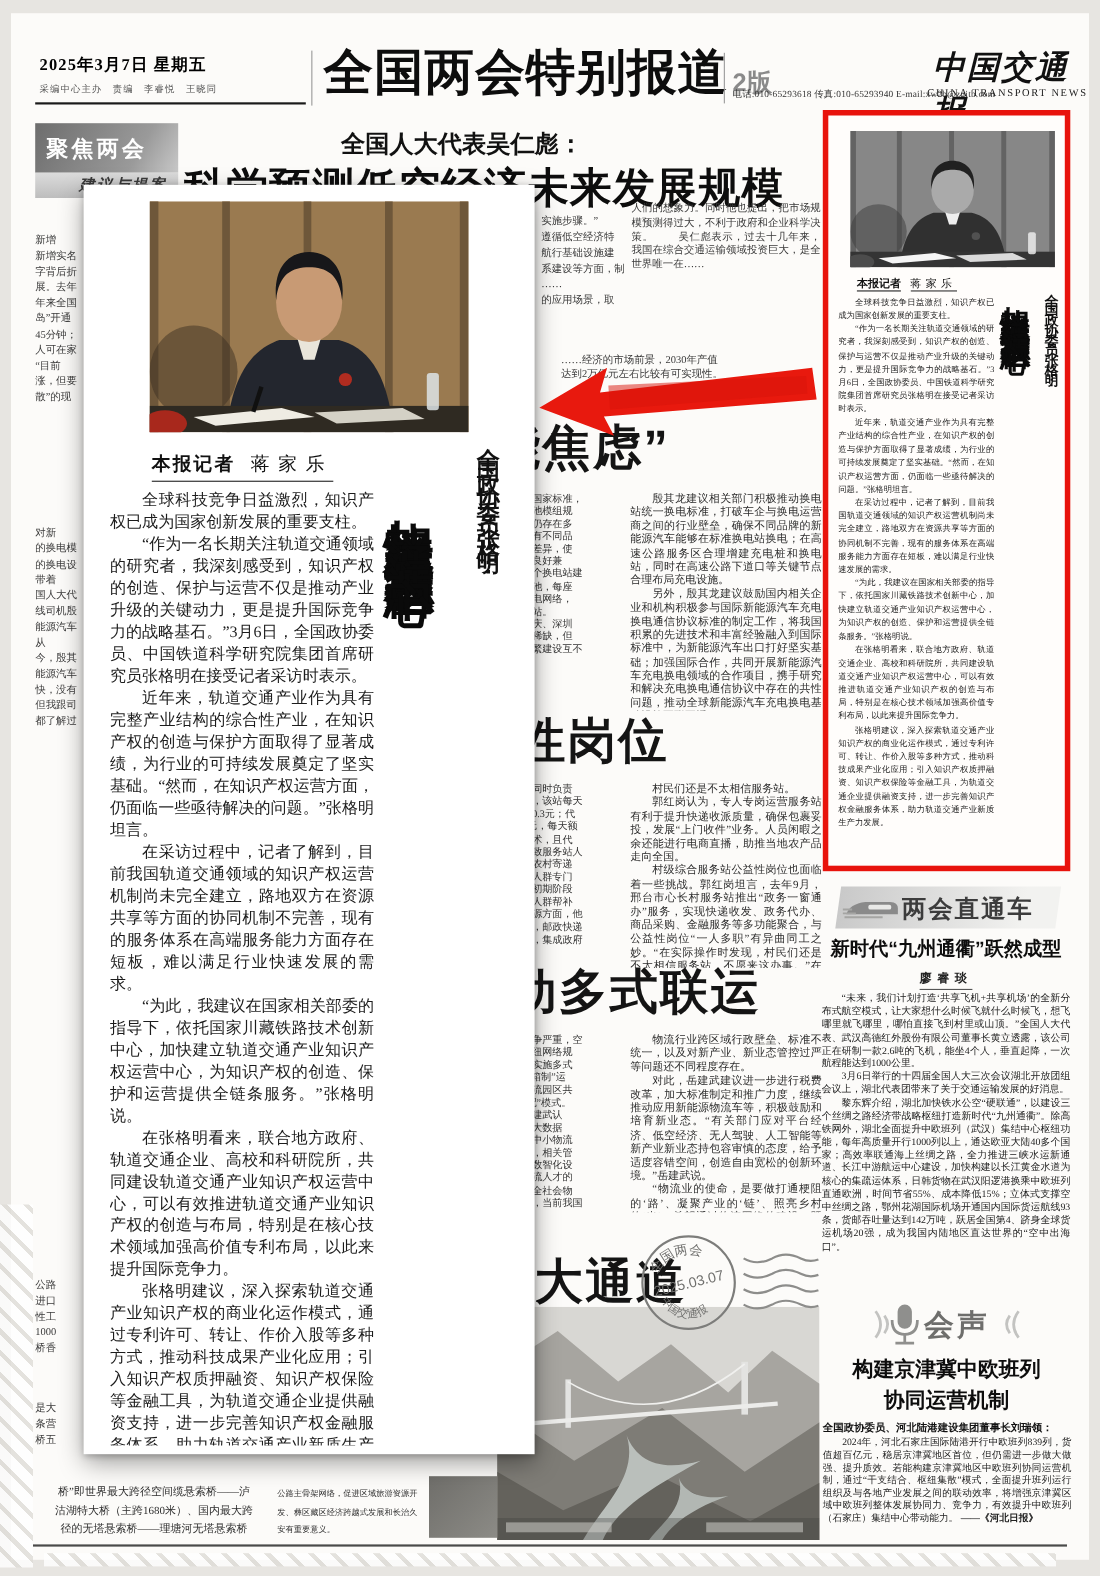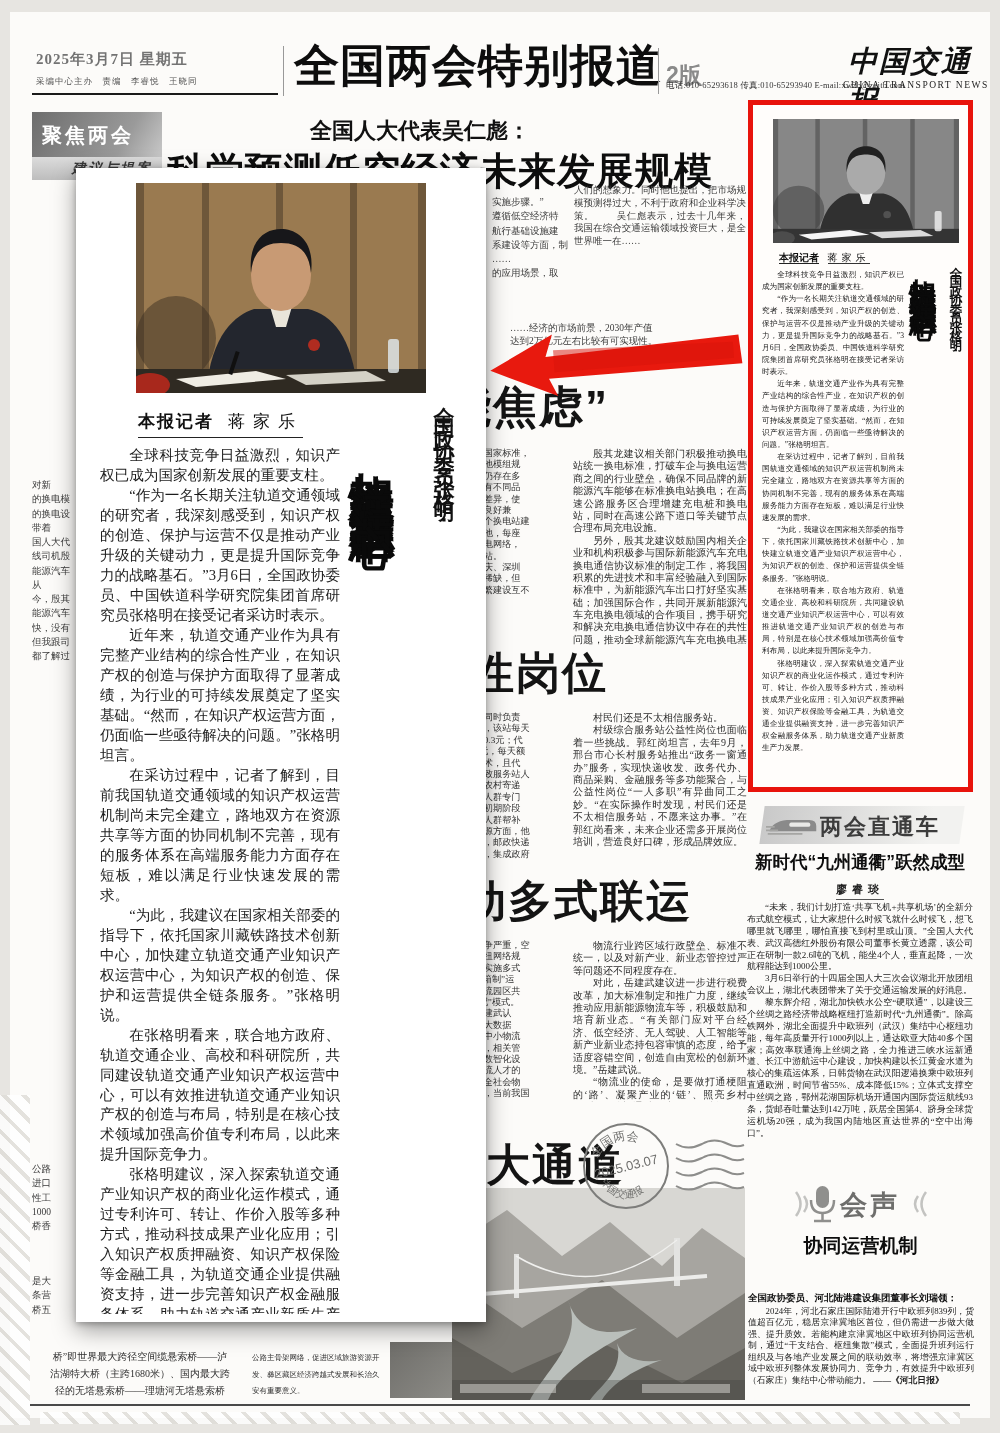--- a/index.html
+++ b/index.html
@@ -7,21 +7,21 @@
   body { font-family:"Liberation Serif","DejaVu Serif",serif; background:#e7e5e1; }
   #page { position:relative; width:1000px; height:1433px; overflow:hidden; background:#e7e5e1; }
   .paper { position:absolute; left:10px; top:12px; width:980px; height:1406px; background:#fcfbf9; }
   .abs { position:absolute; }
   .sans { font-family:"Liberation Sans","DejaVu Sans",sans-serif; }
   .pre { white-space:pre-line; }
   .just { text-align:justify; }
   .clip { overflow:hidden; }
 
   
-  .hdr-date { font-size:15px; font-weight:bold; color:#737373; letter-spacing:1px; }
+  .hdr-date { font-size:15px; font-weight:bold; color:#000000; letter-spacing:1px; }
   .hdr-editors { font-size:8.5px; color:#555; letter-spacing:1px; }
   .hdr-rule { background:#1a1a1a; height:2px; }
   .hdr-vline { width:1px; background:#999; }
   .hdr-title { font-size:45px; font-weight:900; color:#0d0d0d; letter-spacing:1px; font-family:"Liberation Serif",serif; }
   .hdr-page { font-size:23px; font-weight:bold; color:#8a8a8a; font-family:"Liberation Sans",sans-serif; }
   .hdr-contact { font-size:8.5px; color:#333; letter-spacing:0.2px; }
   .brand { font-size:29px; font-weight:bold; font-style:italic; color:#111; letter-spacing:2px; }
   .brand-en { font-size:9.5px; color:#222; letter-spacing:1.5px; font-family:"Liberation Serif",serif; }
 
   
@@ -87,20 +87,31 @@
   <div class="abs brand-en" style="left:843px; top:80px;">CHINA TRANSPORT NEWS</div>
 
   <div class="abs" style="left:32px; top:112px; width:130px; z-index:1;">
     <div class="badge-top sans">聚焦两会</div>
     <div class="badge-bot">建议与提案</div>
   </div>
 
   <div class="abs bg-kicker" style="left:180px; top:116px; width:480px; z-index:1;">全国人大代表吴仁彪：</div>
   <div class="abs bg-headline" style="left:130px; top:146px; width:620px; z-index:1;">科学预测低空经济未来发展规模</div>
 
+  <div class="abs frag pre clip" style="left:32px; top:212px; width:62px; height:250px; z-index:1;">新增
+新增实名
+字背后折
+展。去年
+年来全国
+岛”开通
+45分钟；
+人可在家
+“目前
+涨，但要
+散”的现</div>
   <div class="abs frag pre clip" style="left:32px; top:478px; width:62px; height:290px; z-index:1;">对新
 的换电模
 的换电设
 带着
 国人大代
 线司机殷
 能源汽车
 从
 今，殷其
 能源汽车
@@ -148,20 +159,21 @@
 较低，导致服务站人
 建议推广农村寄递
 地低收入人群专门
 务质量。初期阶段
 为低收入人群帮补
 在资金来源方面，他
 资金支持，邮政快递
 一些补助，集成政府</div>
   <div class="abs colR just clip" style="left:573px; top:712px; width:174px; height:168px; z-index:1;">
     <p>村民们还是不太相信服务站。</p>
+    <p>郭红岗认为，专人专岗运营服务站有利于提升快递收派质量，确保包裹妥投，发展“上门收件”业务。人员闲暇之余还能进行电商直播，助推当地农产品走向全国。</p>
     <p>村级综合服务站公益性岗位也面临着一些挑战。郭红岗坦言，去年9月，邢台市心长村服务站推出“政务一窗通办”服务，实现快递收发、政务代办、商品采购、金融服务等多功能聚合，与公益性岗位“一人多职”有异曲同工之妙。“在实际操作时发现，村民们还是不太相信服务站，不愿来这办事。”在郭红岗看来，未来企业还需多开展岗位培训，营造良好口碑，形成品牌效应。</p>
   </div>
 
   <div class="abs bigsec" style="left:462px; top:872px; z-index:1;">动多式联运</div>
   <div class="abs colL pre clip" style="left:447px; top:940px; width:114px; height:162px; z-index:1;">同质化竞争严重，空
 家物流枢纽网络规
 施短板；实施多式
 单制”“一箱制”运
 ；鼓励物流园区共
 “统仓共配”模式。
@@ -308,20 +320,21 @@
         <rect x="40" y="4" width="13" height="22" rx="6.5"></rect>
       </g>
       <g stroke="#8f8f8d" stroke-width="2.5" fill="none">
         <path d="M35 18 q0 13 11.5 13 q11.5 0 11.5 -13"></path>
         <path d="M46.5 31 L46.5 39 M38 39 L55 39"></path>
       </g>
       <text x="64" y="32" font-size="27" font-weight="bold" fill="#6e6e6c" font-family="Liberation Sans, sans-serif" letter-spacing="3">会声</text>
     </svg>
   </div>
   <div class="abs hs-title" style="left:748px; top:1232px; width:225px;">
+    <div>构建京津冀中欧班列</div>
     <div>协同运营机制</div>
   </div>
   <div class="abs hs-lead" style="left:748px; top:1292px; width:226px;">全国政协委员、河北陆港建设集团董事长刘瑞领：</div>
   <div class="abs hs-body just" style="left:748px; top:1306px; width:226px;">
     <span>2024年，河北石家庄国际陆港开行中欧班列839列，货值超百亿元，稳居京津冀地区首位，但仍需进一步做大做强、提升质效。若能构建京津冀地区中欧班列协同运营机制，通过“干支结合、枢纽集散”模式，全面提升班列运行组织及与各地产业发展之间的联动效率，将增强京津冀区域中欧班列整体发展协同力、竞争力，有效提升中欧班列（石家庄）集结中心带动能力。</span>
     <span class="hs-src">——《河北日报》</span>
   </div>
 
   <div class="abs overlay" style="left:76px; top:168px; width:410px; height:1154px; z-index:20;">
     <div class="abs" style="left:60px; top:15px; width:290px; height:210px;">

